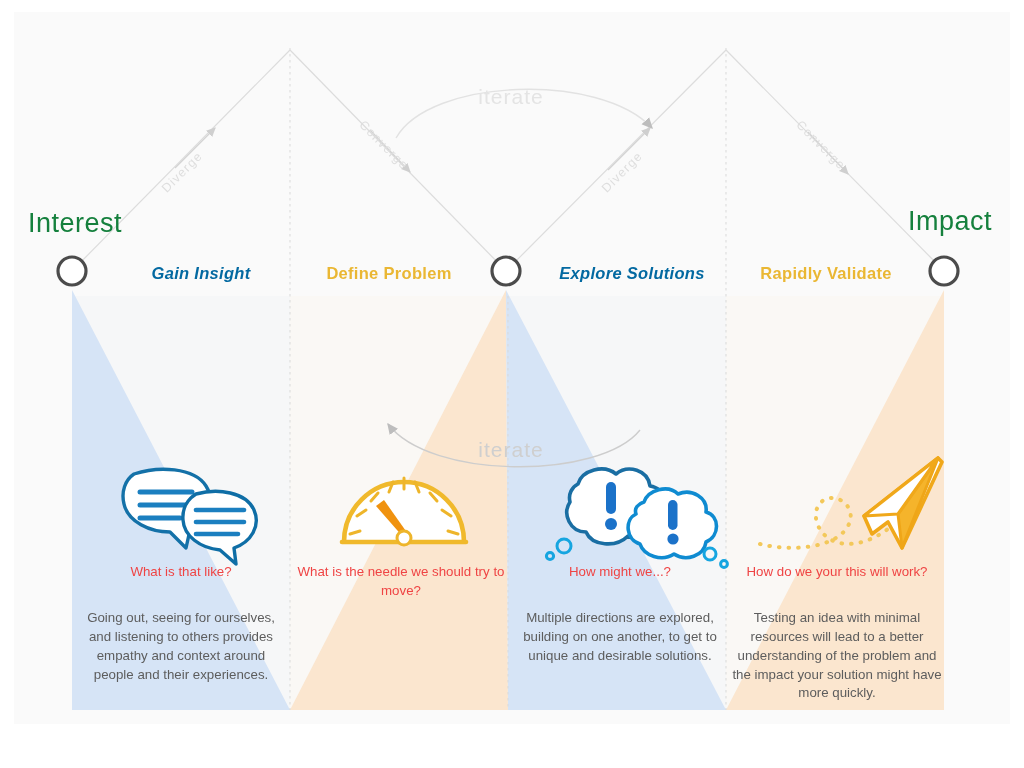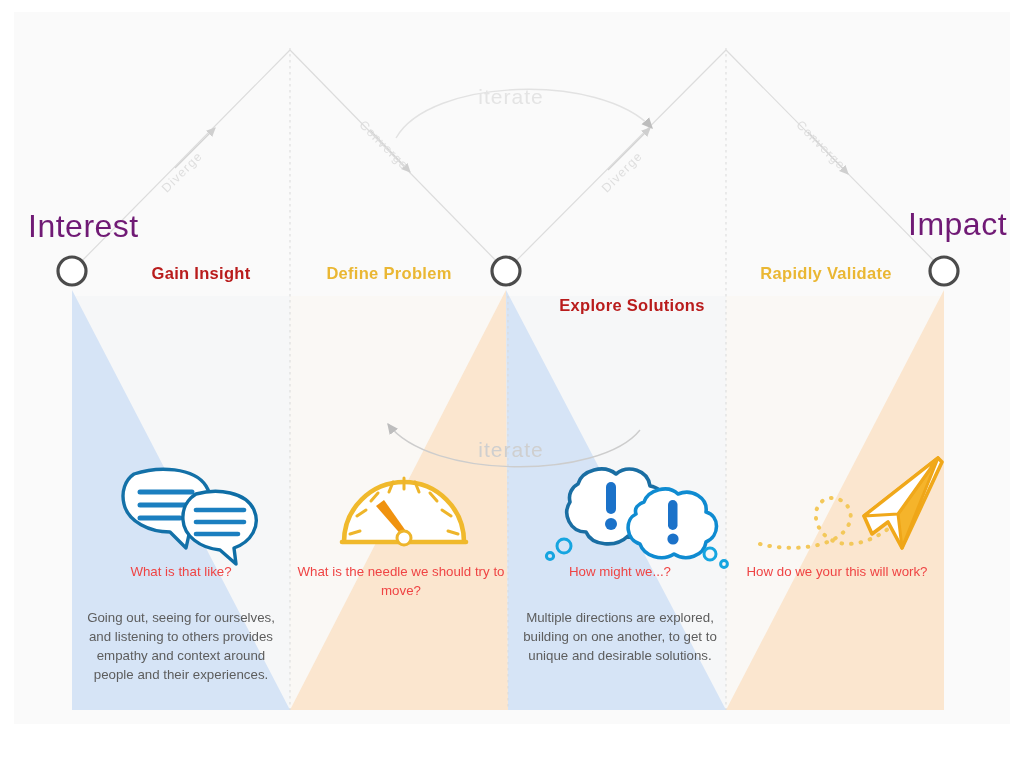--- a/index.html
+++ b/index.html
@@ -7,22 +7,22 @@
     width:1024px;height:768px;
     background:#ffffff;
     font-family:"Liberation Sans","DejaVu Sans",sans-serif;
     overflow:hidden;
   }
   #stage{position:relative;width:1024px;height:588px;background:#fdfdfd;}
   #canvas{position:absolute;left:0;top:0;width:1024px;height:768px;}
 
   .endpoint-label{
     position:absolute;
-    font-size:32px;
-    color:#701a75;
+    font-size:27px;
+    color:#15803d;
     letter-spacing:0.5px;
     white-space:nowrap;
   }
   #label-interest{left:28px;top:208px;}
   #label-impact{left:908px;top:206px;}
 
   #center-label{
     position:absolute;
     left:406px;top:162px;
     width:220px;
@@ -36,21 +36,21 @@
   .phase-label{
     position:absolute;
     top:264px;
     width:220px;
     text-align:center;
     font-size:16.5px;
     font-weight:600;
     letter-spacing:0.3px;
     white-space:nowrap;
   }
-  .phase-blue{color:#b91c1c;}
+  .phase-blue{color:#0369a1;font-style:italic;}
   .phase-amber{color:#eab733;}
 
   .card-text{
     position:absolute;
     width:210px;
     text-align:center;
     font-size:13.3px;
     line-height:1.42;
     color:#5d5d5d;
   }
@@ -200,34 +200,35 @@
       <path d="M186,2 L146,58 L112,60 Z" fill="#ffffff" stroke="#f0a81a" stroke-width="3.2" stroke-linejoin="round"></path>
     </g>
   </svg>
 
   <div class="endpoint-label" id="label-interest">Interest</div>
   <div class="endpoint-label" id="label-impact">Impact</div>
 
 
   <div class="phase-label phase-blue" style="left:91px;">Gain Insight</div>
   <div class="phase-label phase-amber" style="left:279px;">Define Problem</div>
-  <div class="phase-label phase-blue" style="left:522px;margin-top:32px;">Explore Solutions</div>
+  <div class="phase-label phase-blue" style="left:522px;">Explore Solutions</div>
   <div class="phase-label phase-amber" style="left:716px;">Rapidly Validate</div>
 
   <div class="card-text" style="left:76px;top:563px;">
     <span class="q">What is that like?</span>
     <span class="body">Going out, seeing for ourselves, and listening to others provides empathy and context around people and their experiences.</span>
   </div>
 
   <div class="card-text" style="left:296px;top:563px;">
     <span class="q">What is the needle we should try to move?</span>
   </div>
 
   <div class="card-text" style="left:515px;top:563px;">
     <span class="q">How might we...?</span>
     <span class="body">Multiple directions are explored, building on one another, to get to unique and desirable solutions.</span>
   </div>
 
   <div class="card-text" style="left:732px;top:563px;">
     <span class="q">How do we your this will work?</span>
+    <span class="body">Testing an idea with minimal resources will lead to a better understanding of the problem and the impact your solution might have more quickly.</span>
   </div>
 
 </div>
 
 </body></html>

